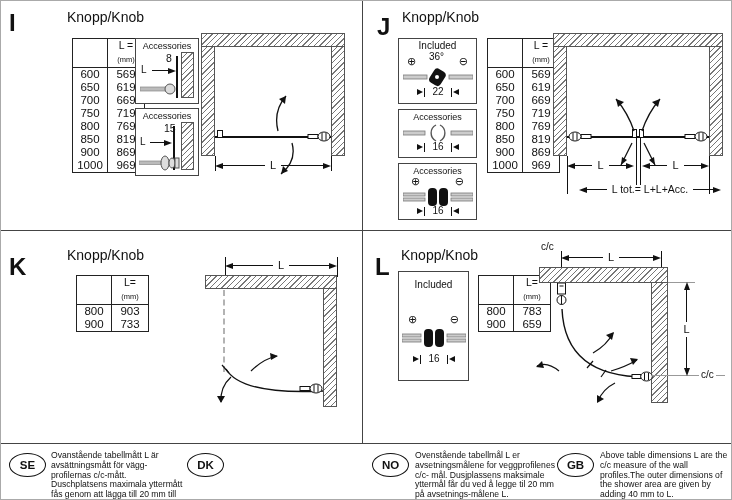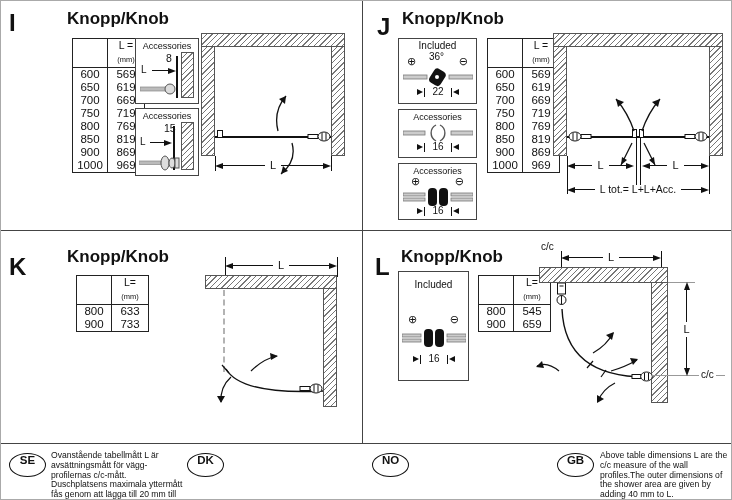--- a/index.html
+++ b/index.html
@@ -1,20 +1,20 @@
 <!DOCTYPE html>
 <html><head>
 <meta charset="utf-8">
 <style>
   html,body{margin:0;padding:0;background:#fff;}
   #page{position:relative;width:732px;height:500px;background:#fff;border:1px solid #aaa;
         box-sizing:border-box;font-family:"Liberation Sans",sans-serif;color:#111;overflow:hidden;}
   .abs{position:absolute;}
   .sec-letter{position:absolute;font-size:24px;font-weight:bold;line-height:1;}
-  .knopp{position:absolute;font-size:17px;font-weight:bold;}
+  .knopp{position:absolute;font-size:14px;font-weight:normal;}
   
   .wall{position:absolute;border:1px solid #555;box-sizing:border-box;
         background:repeating-linear-gradient(135deg,#fff 0 3px,#777 3px 4px);}
   
   .dtable{position:absolute;border:1.5px solid #222;background:#fff;}
   .dtable table{border-collapse:collapse;}
   .dtable td{font-size:11.5px;line-height:13px;text-align:center;padding:0 3px;}
   .dtable td.v{border-left:1.2px solid #222;}
   .dtable tr.hd td{border-bottom:1.2px solid #222;padding-bottom:1px;}
   .dtable .hl{font-size:10.5px;}
@@ -41,21 +41,21 @@
   .idim .tick{width:1px;height:9px;background:#111;margin:0 1px;}
   .idim .ar{width:0;height:0;border:3px solid transparent;border-left:6px solid #111;border-right:0;}
   .idim .al{width:0;height:0;border:3px solid transparent;border-right:6px solid #111;border-left:0;}
   .idim .lab{padding:0 6px;}
   .ext{position:absolute;background:#111;}
   .extg{position:absolute;background:#999;}
   .dashv{position:absolute;width:0;border-left:2px dashed #b3b3b3;}
   .cap{position:absolute;font-size:11px;white-space:nowrap;}
   .pm{position:absolute;font-size:11px;line-height:11px;}
   .lang{position:absolute;width:35px;height:22px;border:1.7px solid #111;border-radius:50%;
-        display:flex;justify-content:center;font-weight:bold;font-size:11.5px;background:#fff;}
+        display:flex;align-items:center;justify-content:center;font-weight:bold;font-size:11.5px;background:#fff;}
   .fn{position:absolute;font-size:8.6px;line-height:9.8px;}
   .divline{position:absolute;background:#444;}
   .divtext{position:absolute;font-size:11px;font-weight:bold;background:#fff;padding:1px 8px;white-space:nowrap;transform:translateX(-50%);}
   .diag{position:absolute;}
   svg{display:block;}
 </style>
 </head>
 <body>
 
 <div id="page">
@@ -317,21 +317,21 @@
         <span class="ln"></span>
         <span class="ar"></span>
     </div>
     <div class="dim" style="left:89px;top:128px;width:67px;">
       <span class="al"></span>
         <span class="ln"></span>
         <span class="lab">L</span>
         <span class="ln"></span>
         <span class="ar"></span>
     </div>
-    <div class="dim" style="left:14px;top:152px;width:142px;">
+    <div class="dim" style="left:26px;top:152px;width:142px;">
       <span class="al"></span>
         <span class="ln"></span>
         <span class="lab" style="font-size:10.5px;">L tot.= L+L+Acc.</span>
         <span class="ln"></span>
         <span class="ar"></span>
     </div>
   </div>
 
   <div class="divline" style="left:361px;top:0;width:1px;height:442px;"></div>
   <div class="divline" style="left:0;top:229px;width:732px;height:1px;"></div>
@@ -341,21 +341,21 @@
 
   <div class="dtable" style="left:75px;top:274px;">
     <table>
       <tbody>
           <tr class="hd">
             <td class="c1"></td>
             <td class="v"><span class="hl">L=</span><br><span class="unit">(mm)</span></td>
           </tr>
       <tr>
             <td>800</td>
-            <td class="v">633</td>
+            <td class="v">903</td>
           </tr>
       <tr>
             <td>900</td>
             <td class="v">733</td>
           </tr>
     </tbody>
       </table>
   </div>
 
   <div class="diag" style="left:196px;top:256px;width:150px;height:174px;">
@@ -417,21 +417,21 @@
 
   <div class="dtable" style="left:477px;top:274px;">
     <table>
       <tbody>
           <tr class="hd">
             <td class="c1"></td>
             <td class="v"><span class="hl">L=</span><br><span class="unit">(mm)</span></td>
           </tr>
       <tr>
             <td>800</td>
-            <td class="v">545</td>
+            <td class="v">783</td>
           </tr>
       <tr>
             <td>900</td>
             <td class="v">659</td>
           </tr>
     </tbody>
       </table>
   </div>
 
   <div class="diag" style="left:528px;top:240px;width:204px;height:192px;">
@@ -499,19 +499,20 @@
     </div>
   <div class="fn" style="left:50px;top:450px;width:132px;">Ovanstående tabellmått L är avsättningsmått för vägg-profilernas c/c-mått. Duschplatsens maximala yttermått fås genom att lägga till 20 mm till avsättningsmått L .</div>
 
   <div class="lang" style="left:186px;top:452px;">
       <span>DK</span>
     </div>
 
   <div class="lang" style="left:371px;top:452px;">
       <span>NO</span>
     </div>
+  <div class="fn" style="left:414px;top:450px;width:146px;">Ovenstående tabellmål L er avsetningsmålene for veggprofilenes c/c- mål. Dusjplassens maksimale yttermål får du ved å legge til 20 mm på avsetnings-målene L.</div>
 
   <div class="lang" style="left:556px;top:452px;">
       <span>GB</span>
     </div>
   <div class="fn" style="left:599px;top:450px;width:130px;">Above table dimensions L are the c/c measure of the wall profiles.The outer dimensions of the shower area are given by adding 40 mm to L.</div>
 
 </div>
 
 </body></html>

